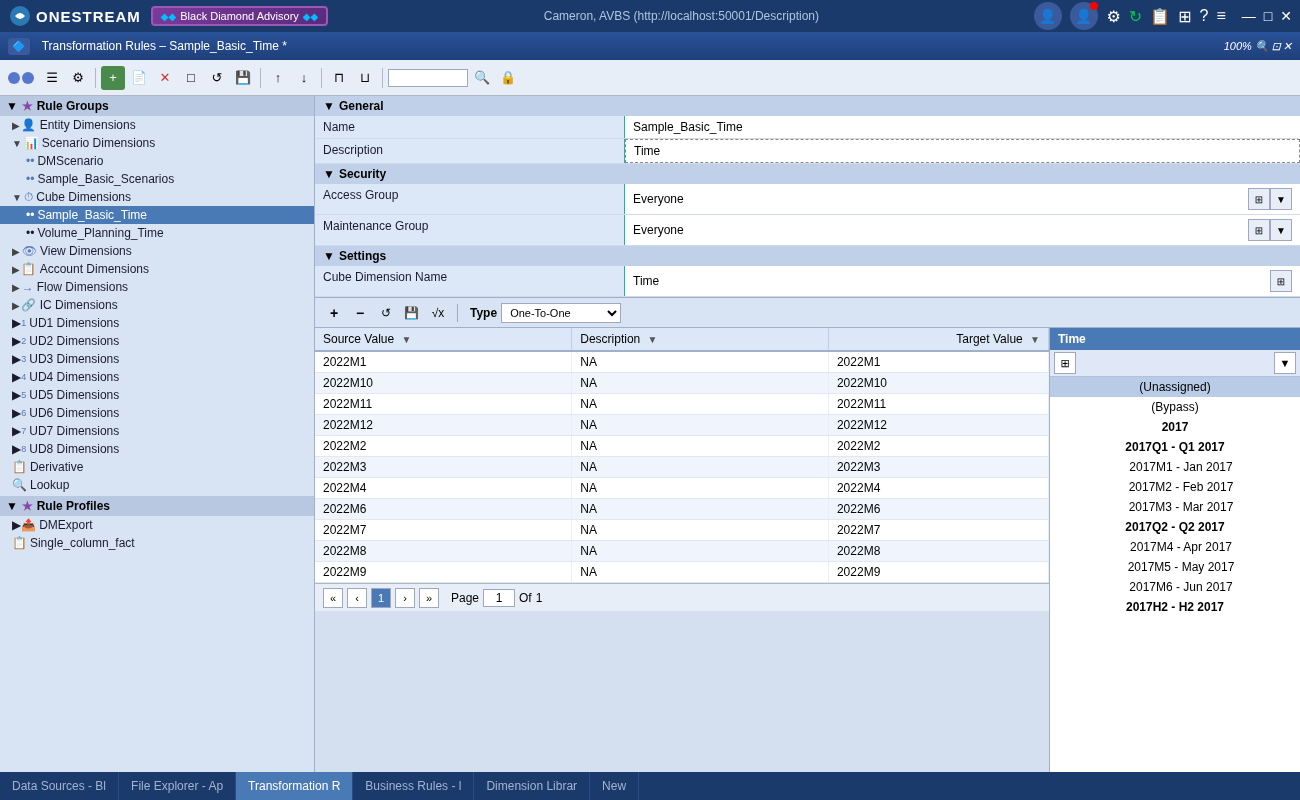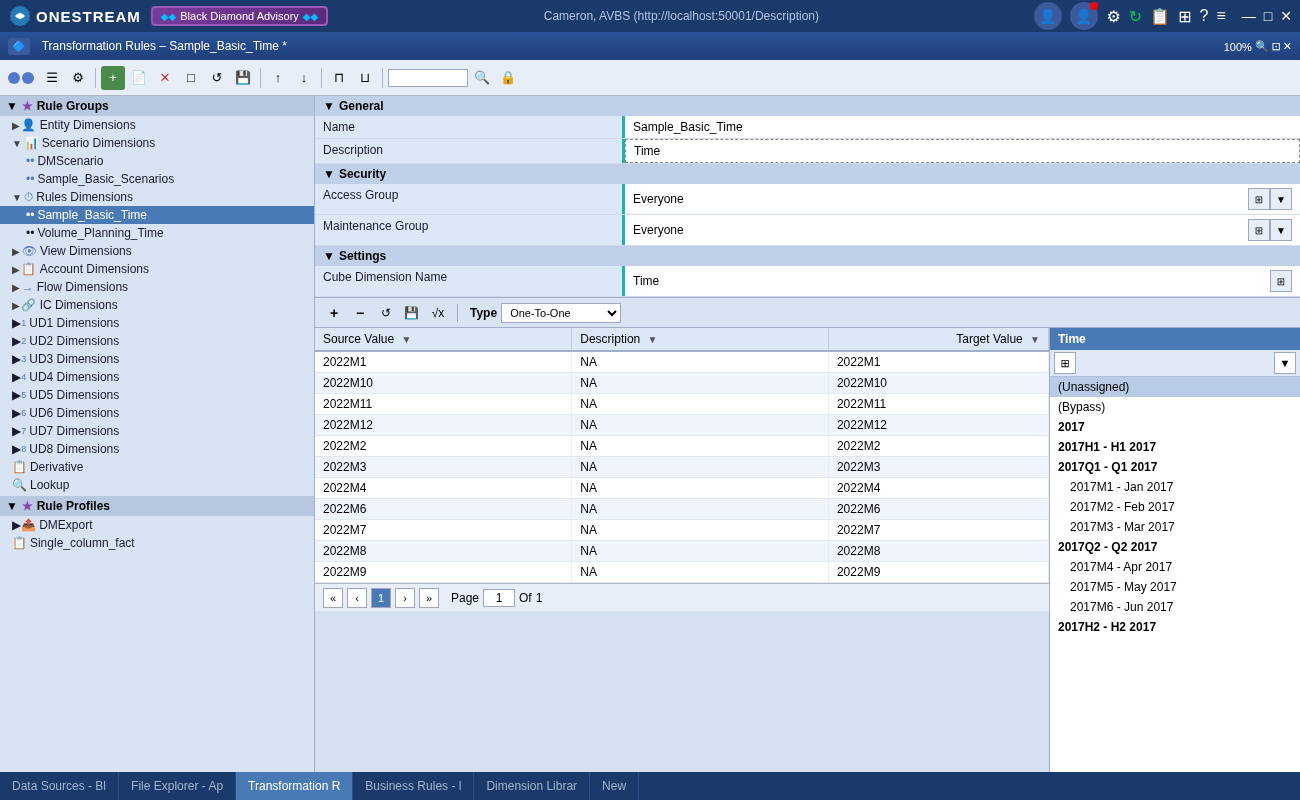--- a/index.html
+++ b/index.html
@@ -39,21 +39,21 @@
     .tree-item.selected { background: #4a7ab5; color: white; }
     .tree-item .arrow { color: #444; font-size: 10px; margin-right: 2px; }
 
     
     #right-panel { flex: 1; display: flex; flex-direction: column; overflow: hidden; }
 
     
     #properties { background: #e8f0fa; border-bottom: 1px solid #a0b0c8; }
     .prop-section-header { background: #c0d0e8; padding: 3px 8px; font-size: 12px; font-weight: bold; display: flex; align-items: center; gap: 4px; cursor: pointer; }
     .prop-row { display: flex; border-bottom: 1px solid #d0daea; }
-    .prop-label { width: 310px; padding: 4px 8px; background: #dce8f8; font-size: 12px; color: #1a1a2e; border-right: 3px solid #14b8a6; flex-shrink: 0; }
+    .prop-label { width: 310px; padding: 4px 8px; background: #dce8f8; font-size: 12px; color: #1a1a2e; border-right: 1px solid #14b8a6; flex-shrink: 0; }
     .prop-value { flex: 1; padding: 4px 8px; background: white; font-size: 12px; }
     .prop-value.dashed { border: 1px dashed #888; }
     .prop-value-with-btn { display: flex; align-items: center; }
     .prop-btn { width: 22px; height: 22px; border: 1px solid #a0a8c0; background: #e8eef8; display: flex; align-items: center; justify-content: center; cursor: pointer; font-size: 10px; flex-shrink: 0; }
 
     
     #grid-section { flex: 1; display: flex; overflow: hidden; }
     #grid-left { flex: 1; overflow: auto; border-right: 1px solid #a0b0c8; }
     #grid-right { width: 250px; display: flex; flex-direction: column; overflow: hidden; }
 
@@ -62,21 +62,21 @@
     .data-table th { background: #dce8f8; padding: 4px 8px; text-align: left; border-bottom: 2px solid #a0b0c8; border-right: 1px solid #c0cce0; font-weight: normal; position: sticky; top: 0; }
     .data-table td { padding: 3px 8px; border-bottom: 1px solid #e0e8f0; border-right: 1px solid #e8eef8; }
     .data-table tr:nth-child(even) td { background: #f0f4fc; }
     .data-table tr:nth-child(odd) td { background: white; }
     .data-table tr.selected td { background: #4a7ab5; color: white; }
     .filter-icon { font-size: 10px; color: #555; margin-left: 4px; }
 
     
     #dim-header { background: #4a7ab5; color: white; padding: 4px 8px; font-size: 12px; font-weight: bold; display: flex; align-items: center; justify-content: space-between; }
     #dim-toolbar { background: #e0e8f8; padding: 2px 4px; display: flex; align-items: center; gap: 2px; border-bottom: 1px solid #b0c0d8; }
-    #dim-list { flex: 1; overflow-y: auto; background: white; }
+    #dim-list { flex: 1; overflow-y: auto; background: white; text-align: center; }
     .dim-item { padding: 3px 8px; font-size: 12px; cursor: pointer; }
     .dim-item.selected { background: #b8cce8; }
     .dim-item.bold { font-weight: bold; }
     .dim-item.indented { padding-left: 20px; }
 
     
     #pagination { background: #e8eef8; border-top: 1px solid #b0b8c8; height: 28px; display: flex; align-items: center; padding: 0 8px; gap: 4px; font-size: 12px; }
     #pagination .pag-btn { width: 20px; height: 20px; border: 1px solid #a0a8c0; background: white; display: flex; align-items: center; justify-content: center; cursor: pointer; font-size: 11px; }
     #pagination .pag-num { border: 1px solid #a0a8c0; padding: 1px 6px; background: white; font-size: 12px; }
 
@@ -122,21 +122,21 @@
     <span>□</span>
     <span>✕</span>
   </div>
 </div>
 
 <div id="toolbar-bar">
   <div style="display:flex;align-items:center;gap:2px;background:#3a5a9b;border-radius:3px;padding:2px 4px;">
     <div style="color:white;font-size:11px;">🔷</div>
   </div>
   <span style="color:white;font-size:12px;margin-left:8px;">Transformation Rules – Sample_Basic_Time *</span>
-  <div style="margin-left:auto;display:flex;align-items:flex-end;gap:4px;color:white;font-size:11px;">
+  <div style="margin-left:auto;display:flex;align-items:flex-start;gap:4px;color:white;font-size:11px;font-style:italic;">
     <span>100%</span>
     <div style="display:flex;gap:2px;">
       <span>🔍</span>
       <span>⊡</span>
       <span style="cursor:pointer;">✕</span>
     </div>
   </div>
 </div>
 
 <div id="icon-bar">
@@ -188,21 +188,21 @@
       <span>DMScenario</span>
     </div>
     <div class="tree-item" style="padding-left:26px;">
       <span style="color:#5577bb;margin-right:3px;">••</span>
       <span>Sample_Basic_Scenarios</span>
     </div>
 
     <div class="tree-item" style="padding-left:12px;">
       <span class="arrow">▼</span>
       <span style="color:#5577bb;margin-right:3px;">⏱</span>
-      <span>Rules Dimensions</span>
+      <span>Cube Dimensions</span>
     </div>
     <div class="tree-item selected" style="padding-left:26px;">
       <span style="margin-right:3px;">••</span>
       <span>Sample_Basic_Time</span>
     </div>
     <div class="tree-item" style="padding-left:26px;">
       <span style="margin-right:3px;">••</span>
       <span>Volume_Planning_Time</span>
     </div>
 
@@ -457,21 +457,20 @@
         </div>
         <div id="dim-toolbar">
           <div style="border:1px solid #a0a8c0;background:white;width:22px;height:22px;display:flex;align-items:center;justify-content:center;font-size:11px;">⊞</div>
           <div style="flex:1;"></div>
           <div style="border:1px solid #a0a8c0;background:white;width:22px;height:22px;display:flex;align-items:center;justify-content:center;font-size:11px;">▼</div>
         </div>
         <div id="dim-list">
         <div class="dim-item selected">(Unassigned)</div>
             <div class="dim-item">(Bypass)</div>
             <div class="dim-item bold">2017</div>
-            <div class="dim-item bold">2017H1 - H1 2017</div>
             <div class="dim-item bold">2017Q1 - Q1 2017</div>
             <div class="dim-item indented">2017M1 - Jan 2017</div>
             <div class="dim-item indented">2017M2 - Feb 2017</div>
             <div class="dim-item indented">2017M3 - Mar 2017</div>
             <div class="dim-item bold">2017Q2 - Q2 2017</div>
             <div class="dim-item indented">2017M4 - Apr 2017</div>
             <div class="dim-item indented">2017M5 - May 2017</div>
             <div class="dim-item indented">2017M6 - Jun 2017</div>
             <div class="dim-item bold">2017H2 - H2 2017</div>
           </div>

